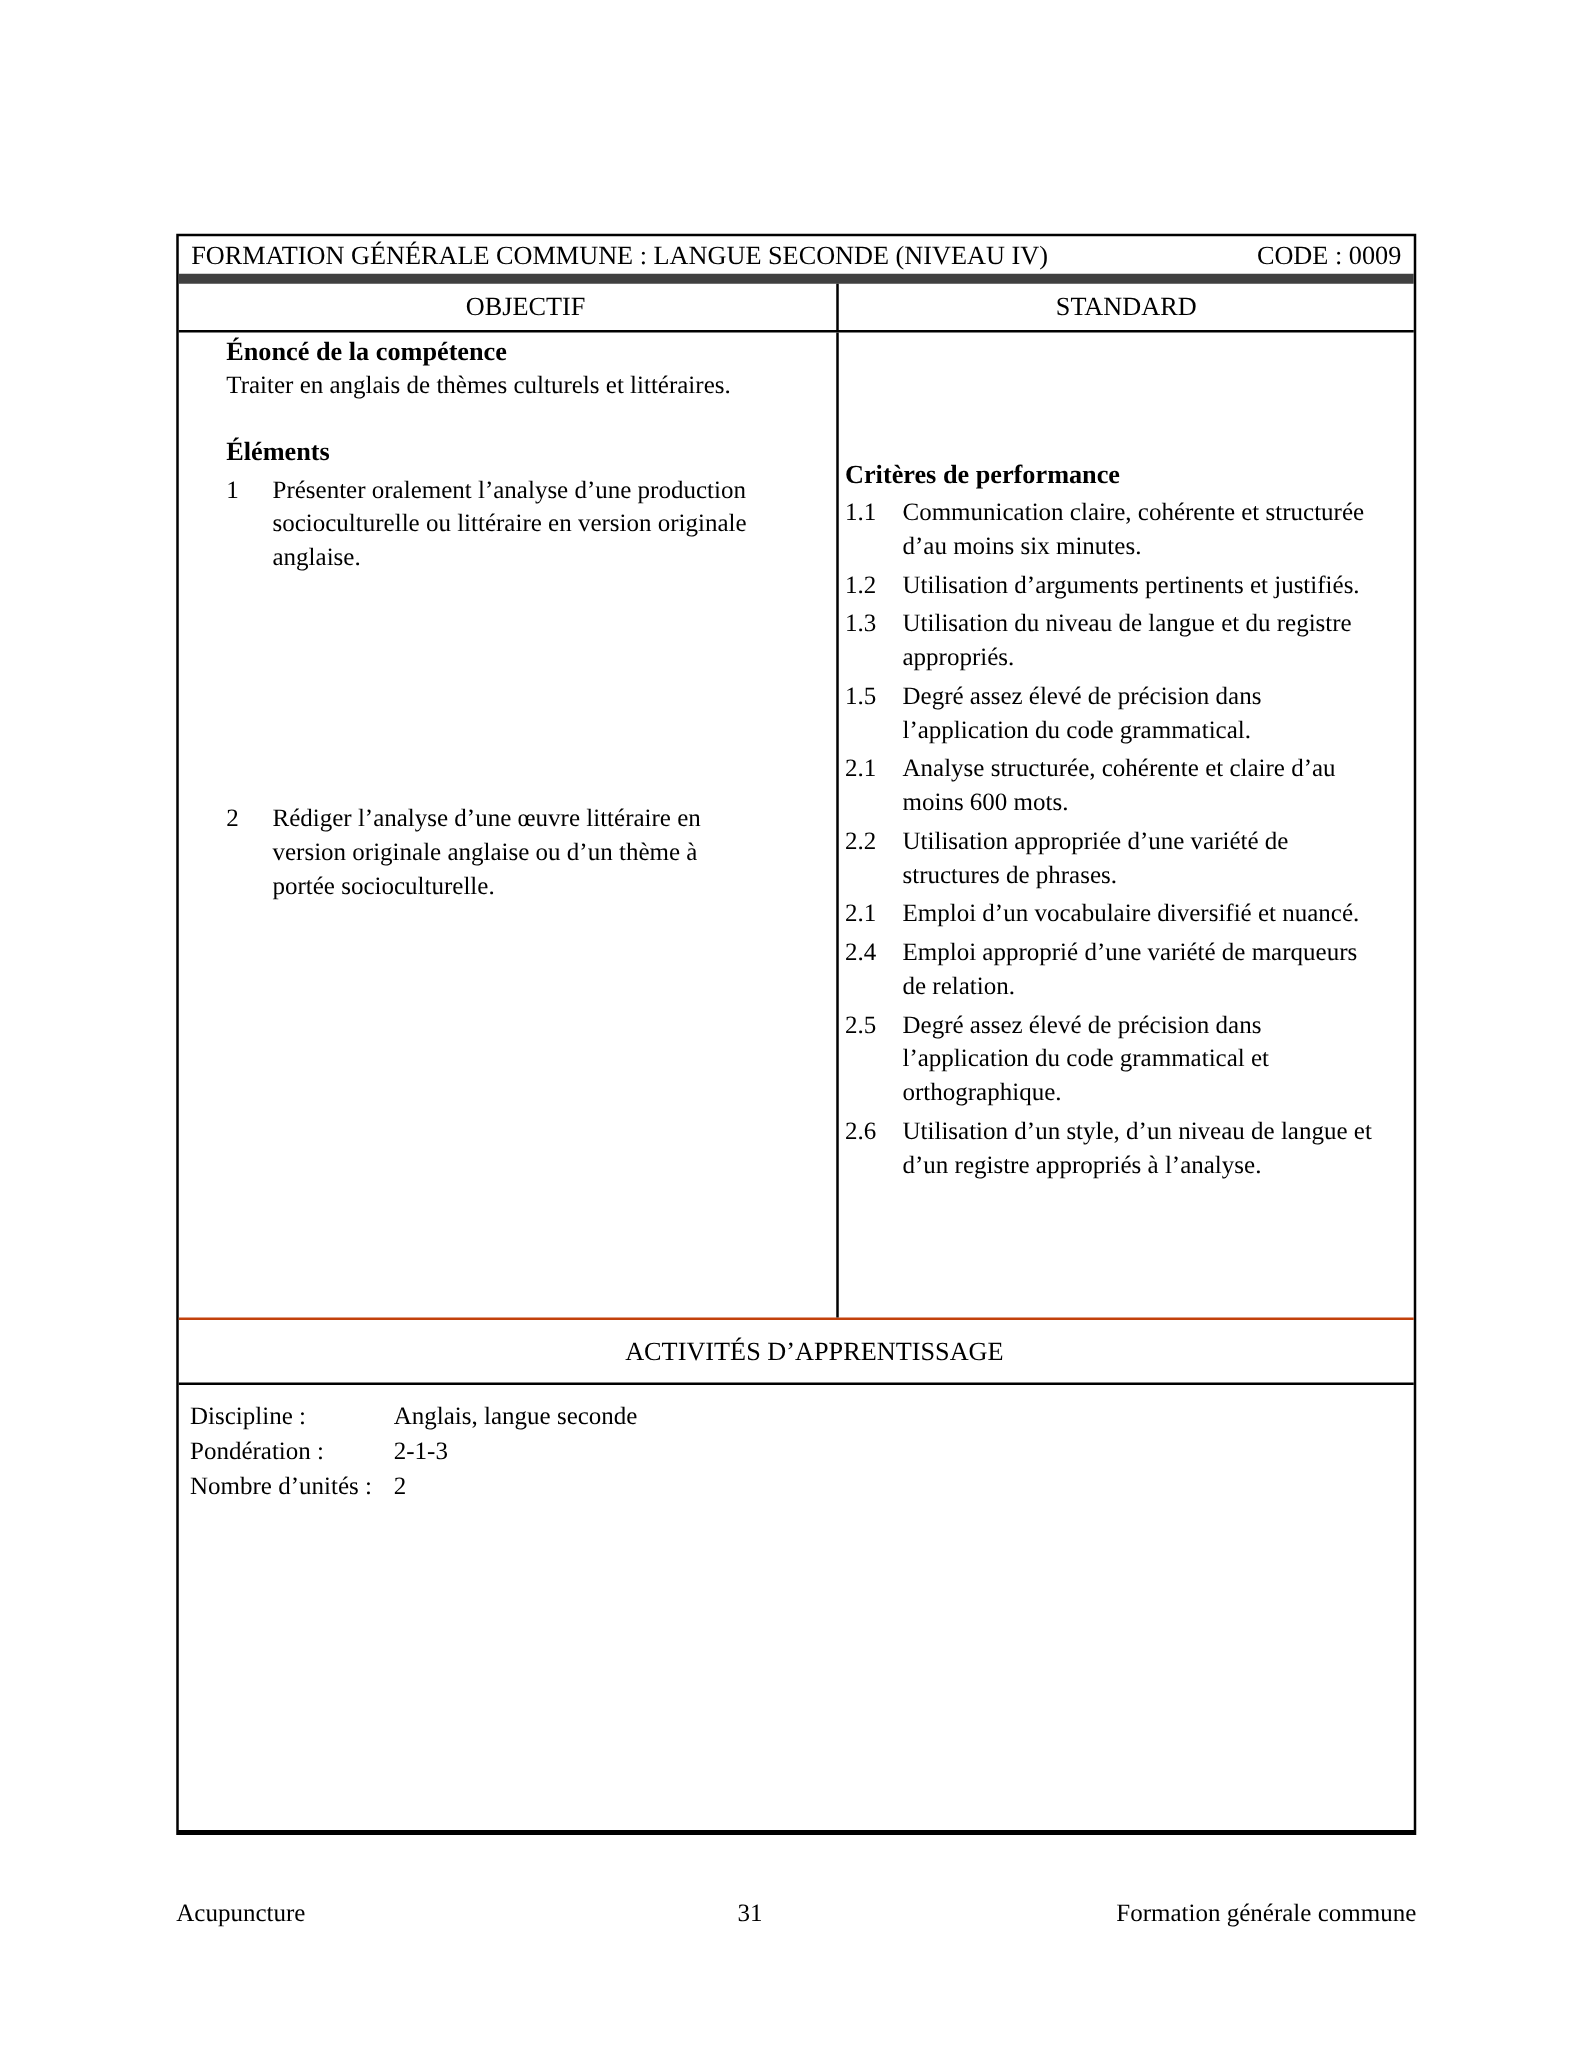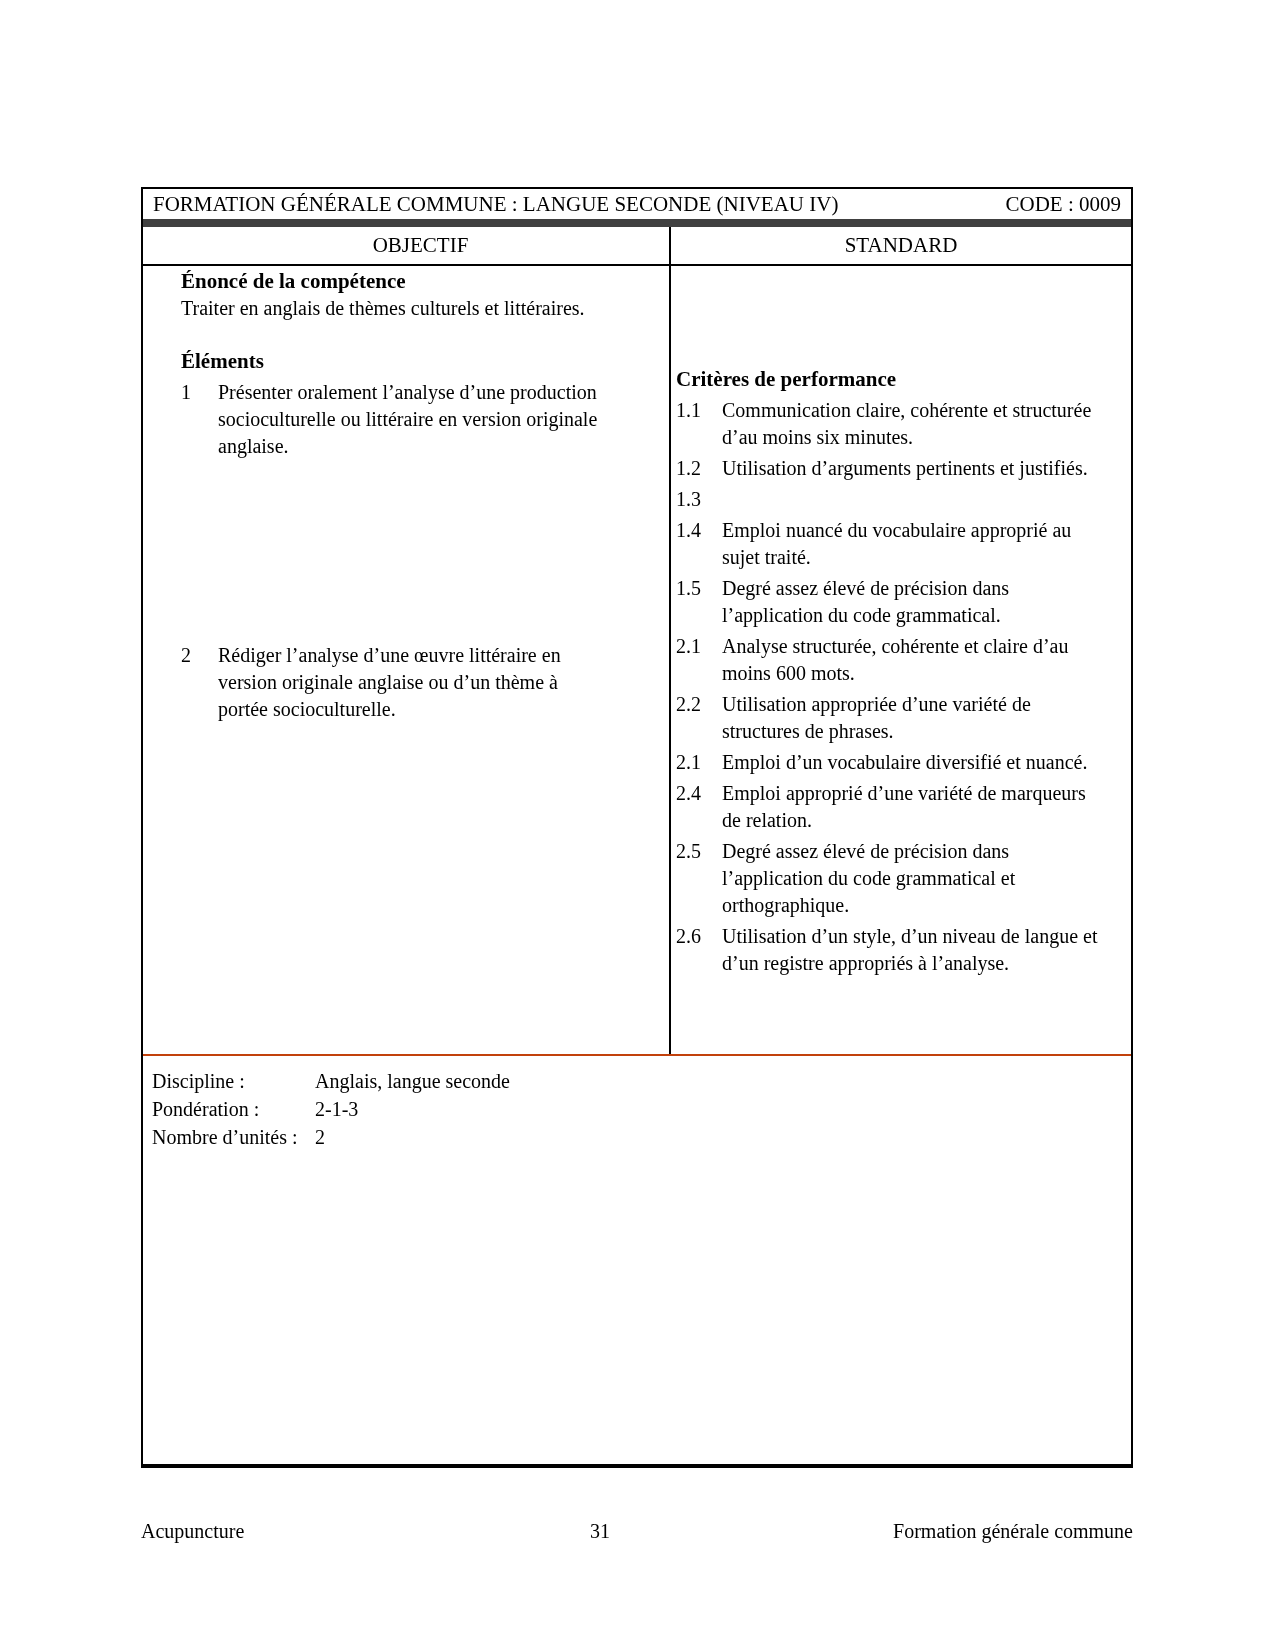--- a/index.html
+++ b/index.html
@@ -148,25 +148,22 @@
           <span class="num">1.1</span>
           <span class="txt">Communication claire, cohérente et structurée
 d’au moins six minutes.</span>
         </div>
         <div class="item critere-item">
           <span class="num">1.2</span>
           <span class="txt">Utilisation d’arguments pertinents et justifiés.</span>
         </div>
         <div class="item critere-item">
           <span class="num">1.3</span>
-        </div>
-        <div class="item critere-item">
-          <span class="num">1.4</span>
-          <span class="txt">Emploi nuancé du vocabulaire approprié au
-sujet traité.</span>
+          <span class="txt">Utilisation du niveau de langue et du registre
+appropriés.</span>
         </div>
         <div class="item critere-item">
           <span class="num">1.5</span>
           <span class="txt">Degré assez élevé de précision dans
 l’application du code grammatical.</span>
         </div>
         <div class="item critere-item">
           <span class="num">2.1</span>
           <span class="txt">Analyse structurée, cohérente et claire d’au
 moins 600 mots.</span>
@@ -192,20 +189,23 @@
 orthographique.</span>
         </div>
         <div class="item critere-item">
           <span class="num">2.6</span>
           <span class="txt">Utilisation d’un style, d’un niveau de langue et
 d’un registre appropriés à l’analyse.</span>
         </div>
       </div>
     </div>
 
+    <div class="row row-activites">
+      <span>ACTIVITÉS D’APPRENTISSAGE</span>
+    </div>
 
     <div class="row row-bottom">
       <div class="meta-row">
         <span class="meta-label">Discipline :</span>
         <span class="meta-value">Anglais, langue seconde</span>
       </div>
       <div class="meta-row">
         <span class="meta-label">Pondération :</span>
         <span class="meta-value">2-1-3</span>
       </div>

